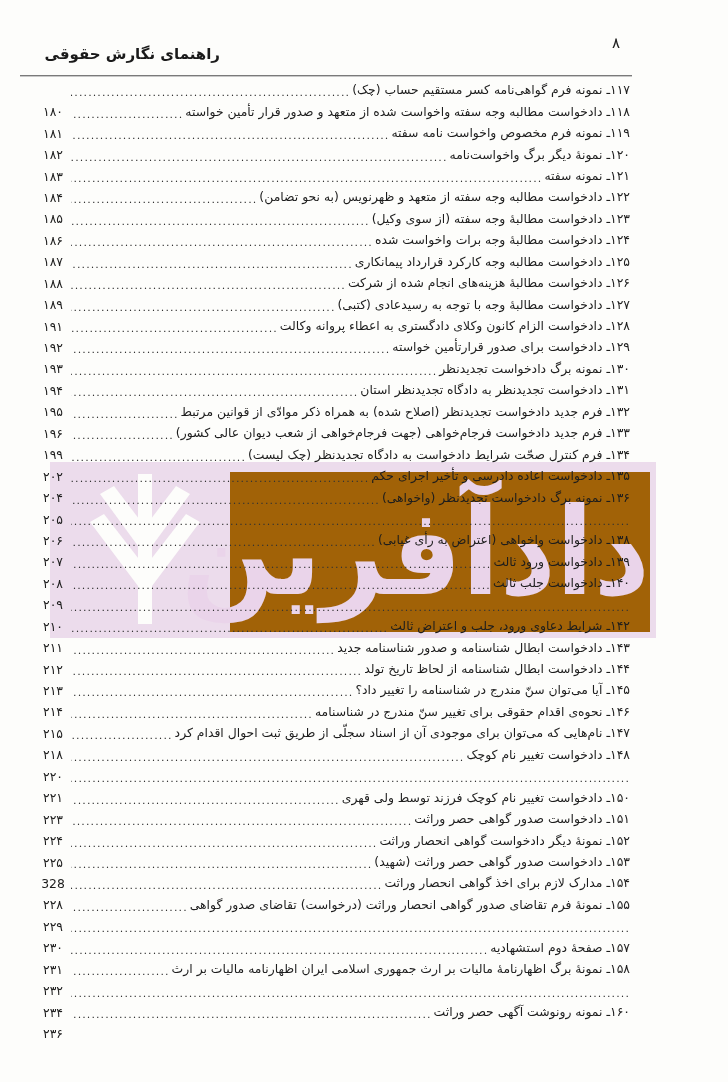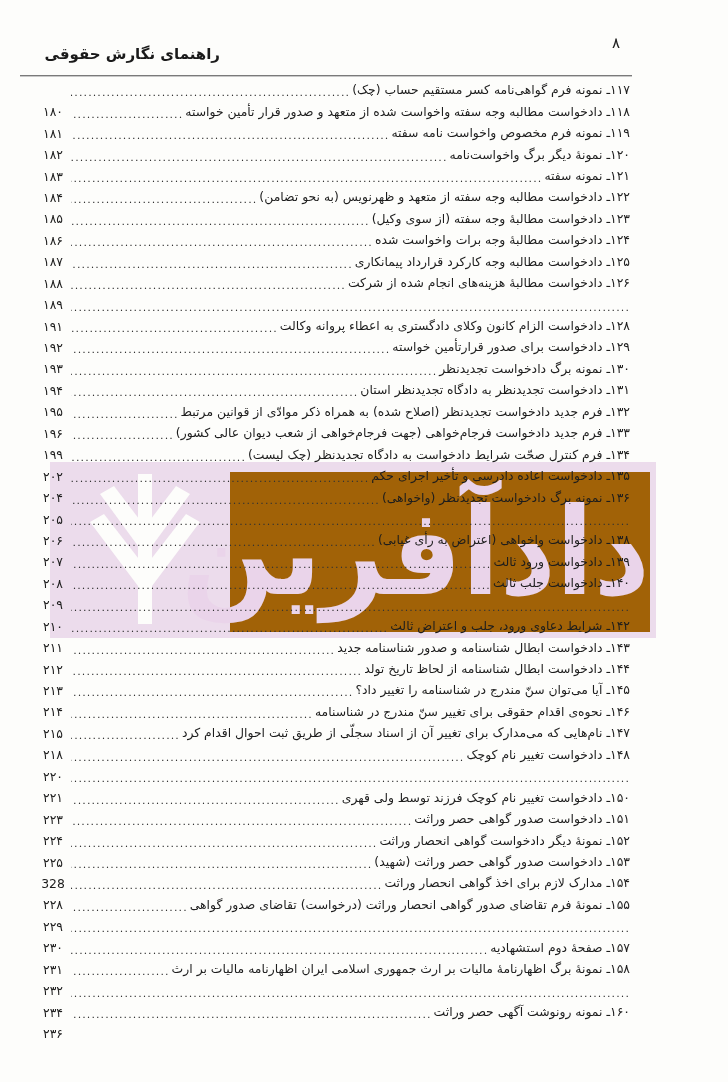--- a/index.html
+++ b/index.html
@@ -115,20 +115,21 @@
       <span class="toc-title">۱۲۵ـ دادخواست مطالبه وجه کارکرد قرارداد پیمانکاری</span>
       <span class="toc-leader"></span>
       <span class="toc-page">۱۸۸</span>
     </div>
     <div class="toc-row">
       <span class="toc-title">۱۲۶ـ دادخواست مطالبهٔ هزینه‌های انجام شده از شرکت</span>
       <span class="toc-leader"></span>
       <span class="toc-page">۱۸۹</span>
     </div>
     <div class="toc-row">
+      <span class="toc-title">۱۲۷ـ دادخواست مطالبهٔ وجه با توجه به رسیدعادی (کتبی)</span>
       <span class="toc-leader"></span>
       <span class="toc-page">۱۹۱</span>
     </div>
     <div class="toc-row">
       <span class="toc-title">۱۲۸ـ دادخواست الزام کانون وکلای دادگستری به اعطاء پروانه وکالت</span>
       <span class="toc-leader"></span>
       <span class="toc-page">۱۹۲</span>
     </div>
     <div class="toc-row">
       <span class="toc-title">۱۲۹ـ دادخواست برای صدور قرارتأمین خواسته</span>
@@ -212,21 +213,21 @@
       <span class="toc-title">۱۴۵ـ آیا می‌توان سنّ مندرج در شناسنامه را تغییر داد؟</span>
       <span class="toc-leader"></span>
       <span class="toc-page">۲۱۴</span>
     </div>
     <div class="toc-row">
       <span class="toc-title">۱۴۶ـ نحوه‌ی اقدام حقوقی برای تغییر سنّ مندرج در شناسنامه</span>
       <span class="toc-leader"></span>
       <span class="toc-page">۲۱۵</span>
     </div>
     <div class="toc-row">
-      <span class="toc-title">۱۴۷ـ نام‌هایی که می‌مدارک برای تغییر آن از اسناد سجلّی از طریق ثبت احوال اقدام کرد</span>
+      <span class="toc-title">۱۴۷ـ نام‌هایی که می‌توان برای موجودی آن از اسناد سجلّی از طریق ثبت احوال اقدام کرد</span>
       <span class="toc-leader"></span>
       <span class="toc-page">۲۱۸</span>
     </div>
     <div class="toc-row">
       <span class="toc-title">۱۴۸ـ دادخواست تغییر نام کوچک</span>
       <span class="toc-leader"></span>
       <span class="toc-page">۲۲۰</span>
     </div>
     <div class="toc-row">
       <span class="toc-leader"></span>

